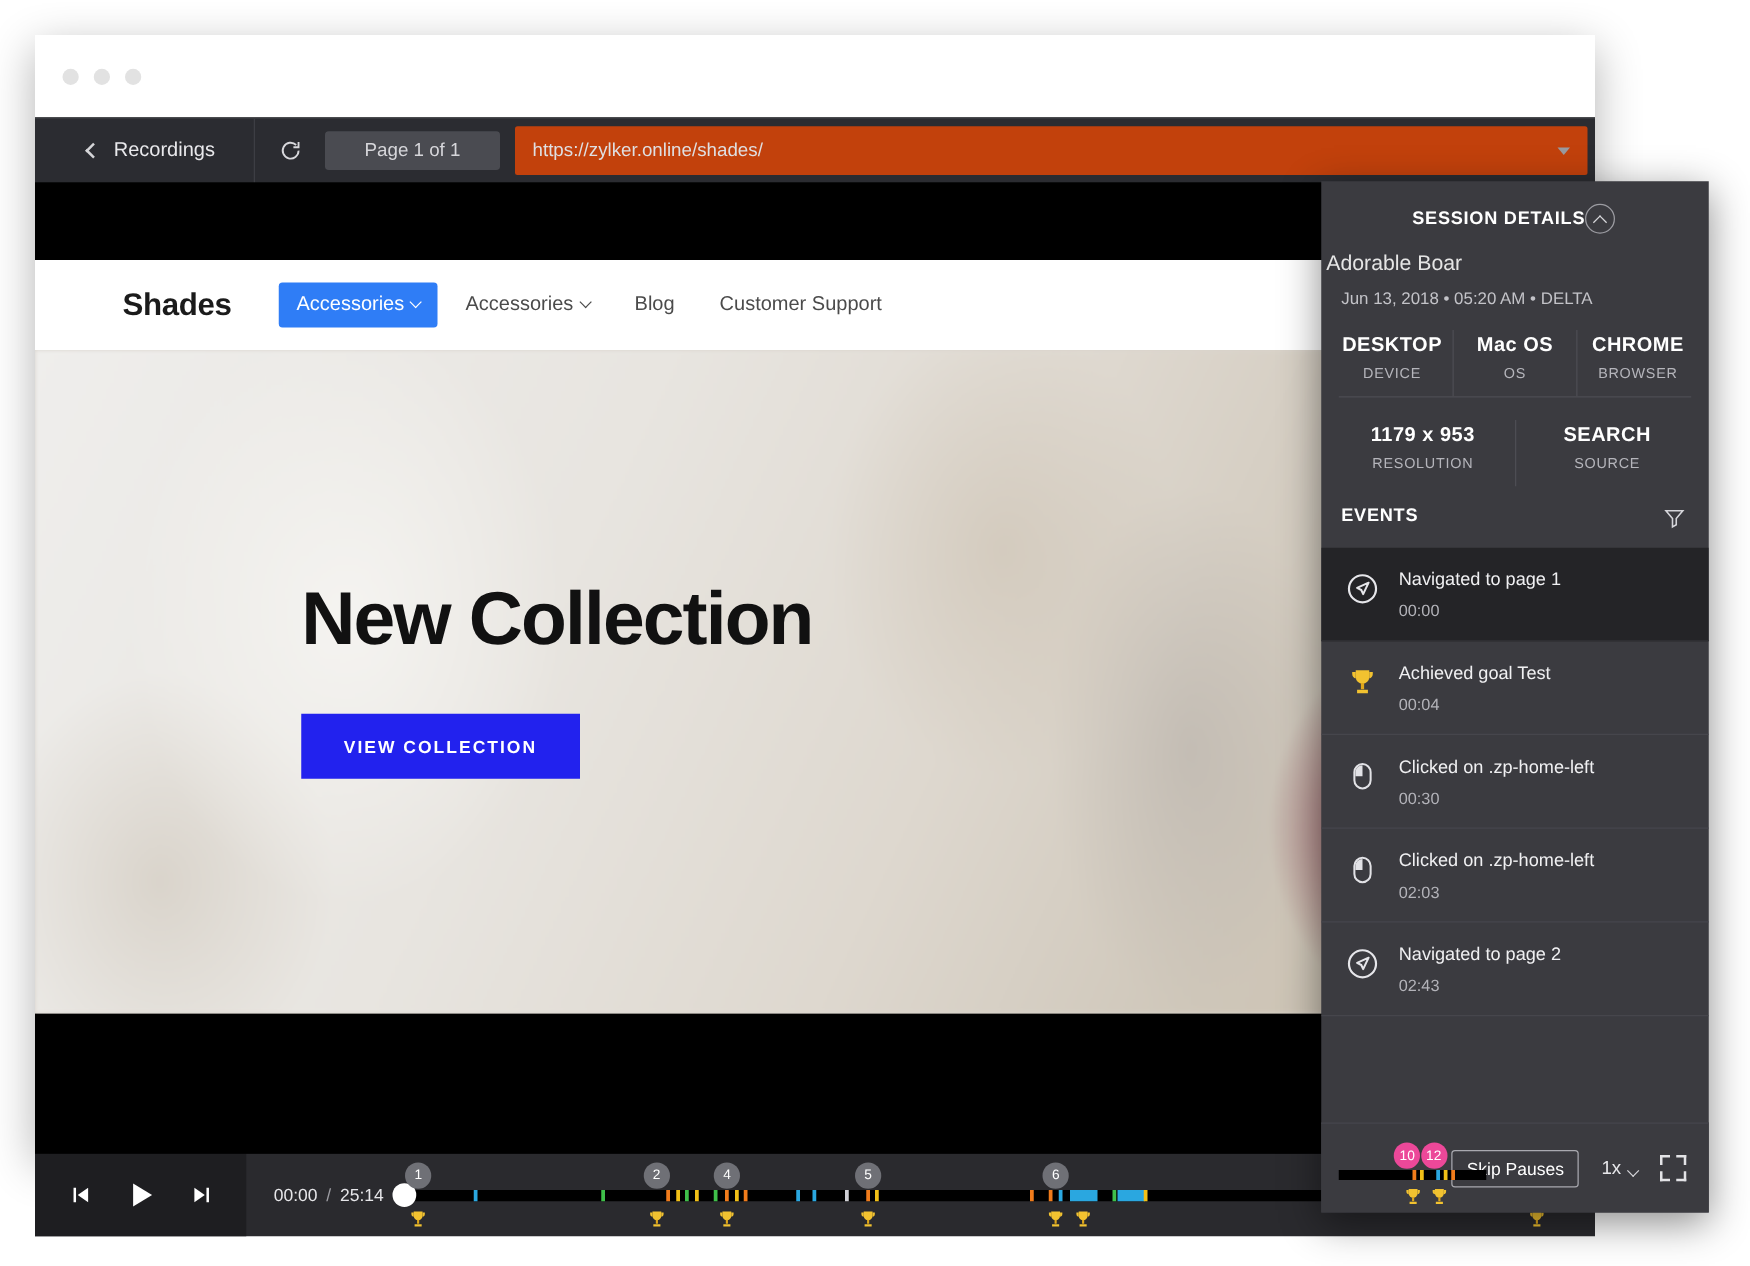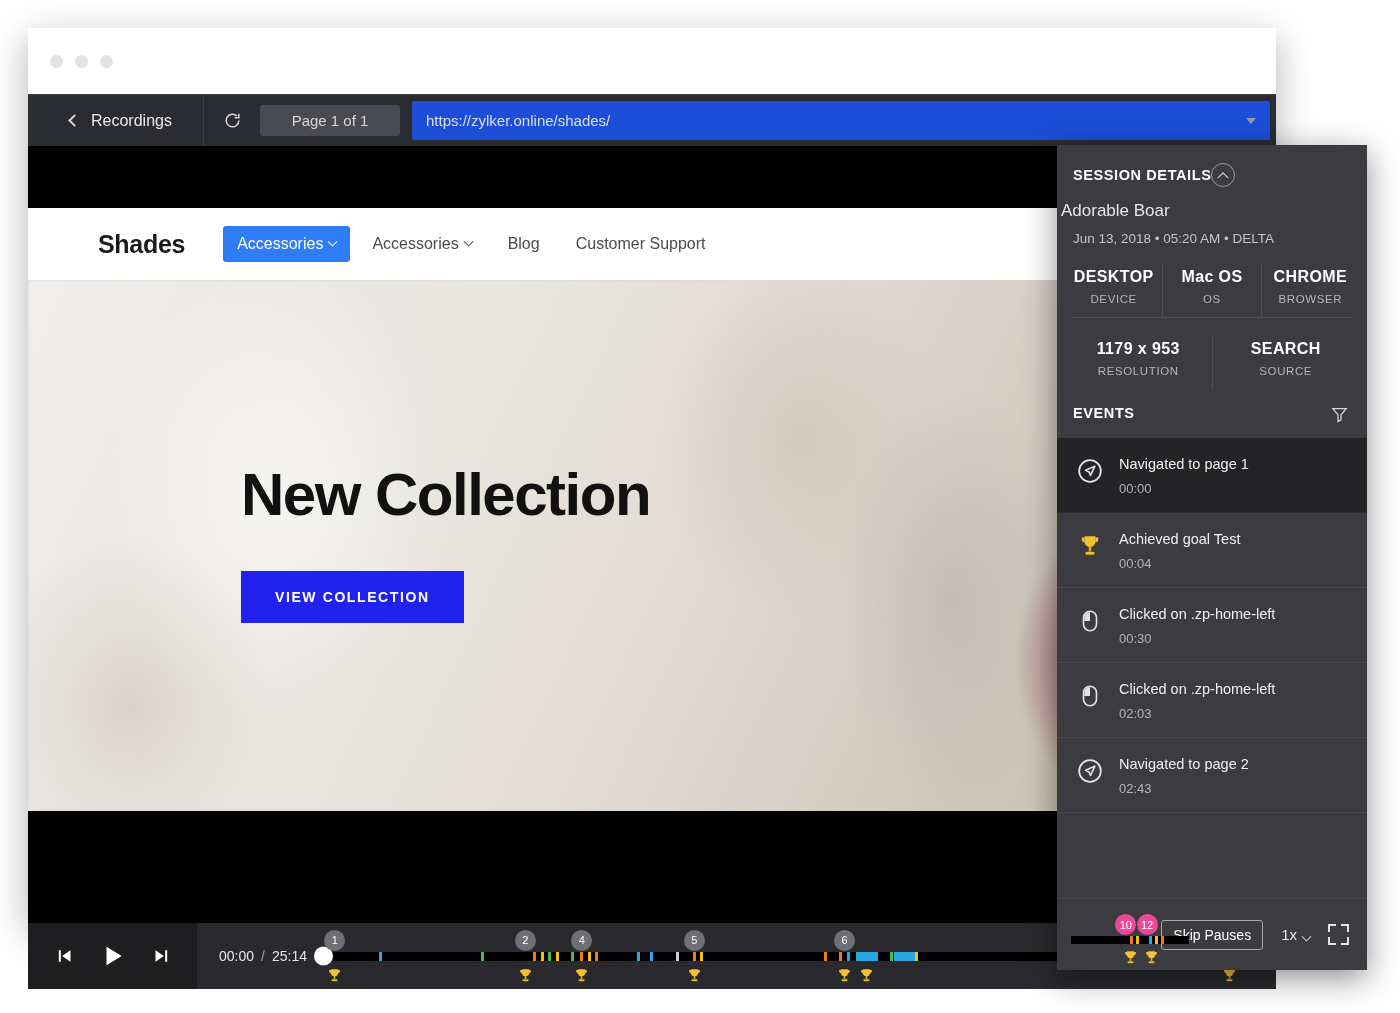--- a/index.html
+++ b/index.html
@@ -36,21 +36,21 @@
   }
   .chev-left { width: 9px; height: 9px; border-left: 2px solid #d5d5d8; border-bottom: 2px solid #d5d5d8;
                transform: rotate(45deg); display: inline-block; }
   .tb-reload { width: 56px; display: flex; align-items: center; justify-content: center; cursor: pointer; }
   .tb-pagepill {
     align-self: center; background: #4a4b51; color: #d6d6da;
     font-size: 15px; padding: 7px 0; width: 140px; text-align: center; border-radius: 3px;
     cursor: pointer;
   }
   .urlbar {
-    flex: 1; margin: 6px 6px 6px 12px; background: #1d4ed8; border-radius: 2px;
+    flex: 1; margin: 6px 6px 6px 12px; background: #c2410c; border-radius: 2px;
     display: flex; align-items: center; padding: 0 14px; color: #dfdfe2; font-size: 15px;
     position: relative; cursor: text;
   }
   .url-caret {
     position: absolute; right: 14px; width: 0; height: 0;
     border-left: 5px solid transparent; border-right: 5px solid transparent;
     border-top: 6px solid #9a9aa0;
   }
 
   
@@ -132,21 +132,21 @@
   }
   .trophy-t { position: absolute; top: 15px; font-size: 15px; }
 
   
   .panel {
     position: absolute; left: 1057px; top: 145px; width: 310px; height: 825px;
     background: #3b3b40; box-shadow: 0 8px 30px rgba(0,0,0,.45);
     display: flex; flex-direction: column;
   }
   .panel-head {
-    padding: 18px 18px 14px 16px; display: flex; align-items: center; justify-content: flex-start;
+    padding: 18px 18px 14px 16px; display: flex; align-items: center; justify-content: center;
   }
   .panel-title { color: #fff; font-size: 14.5px; font-weight: bold; letter-spacing: .6px; }
   .circ-btn {
     width: 24px; height: 24px; border: 1.5px solid #9c9ca2; border-radius: 50%;
     display: flex; align-items: center; justify-content: center; cursor: pointer;
   }
   .chev-up { width: 8px; height: 8px; border-left: 1.8px solid #d8d8dc; border-top: 1.8px solid #d8d8dc;
              transform: rotate(45deg) translate(2px,2px); }
   .sess-name { color: #e5e5e5; font-size: 17px; padding: 0 16px 0 4px; }
   .sess-meta { color: #c3c3c8; font-size: 13.5px; padding: 10px 16px 0 16px; }

